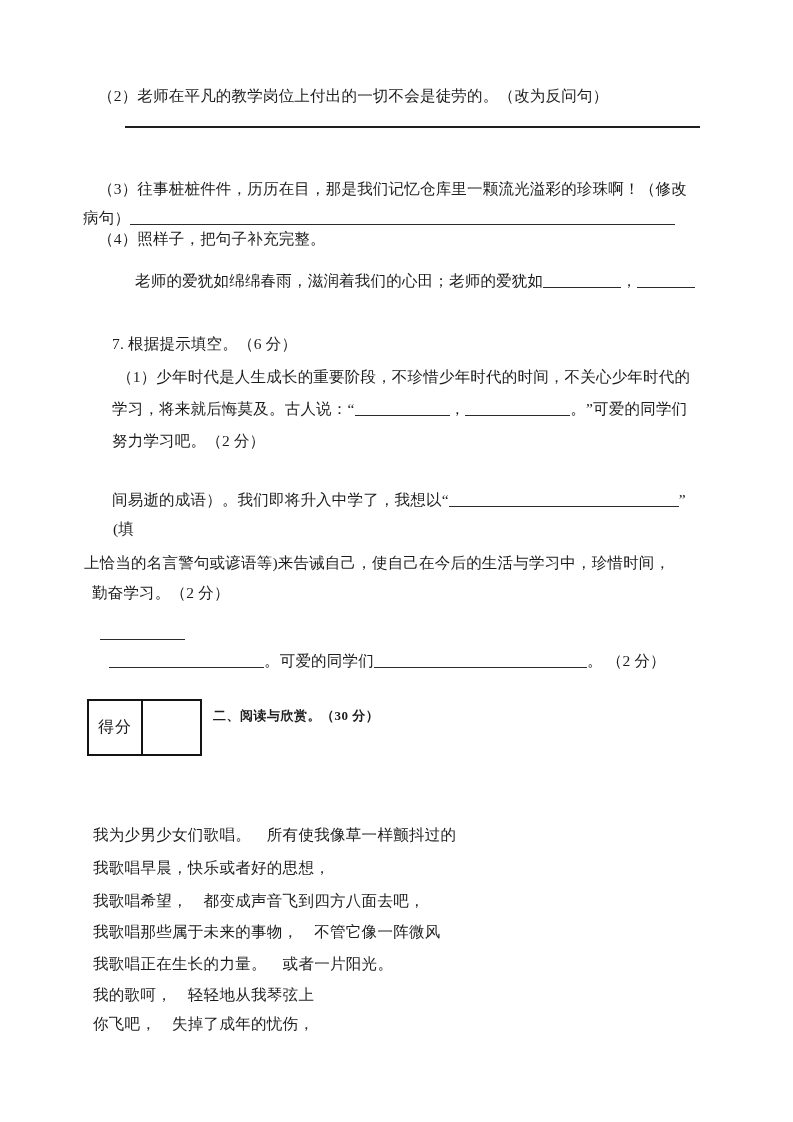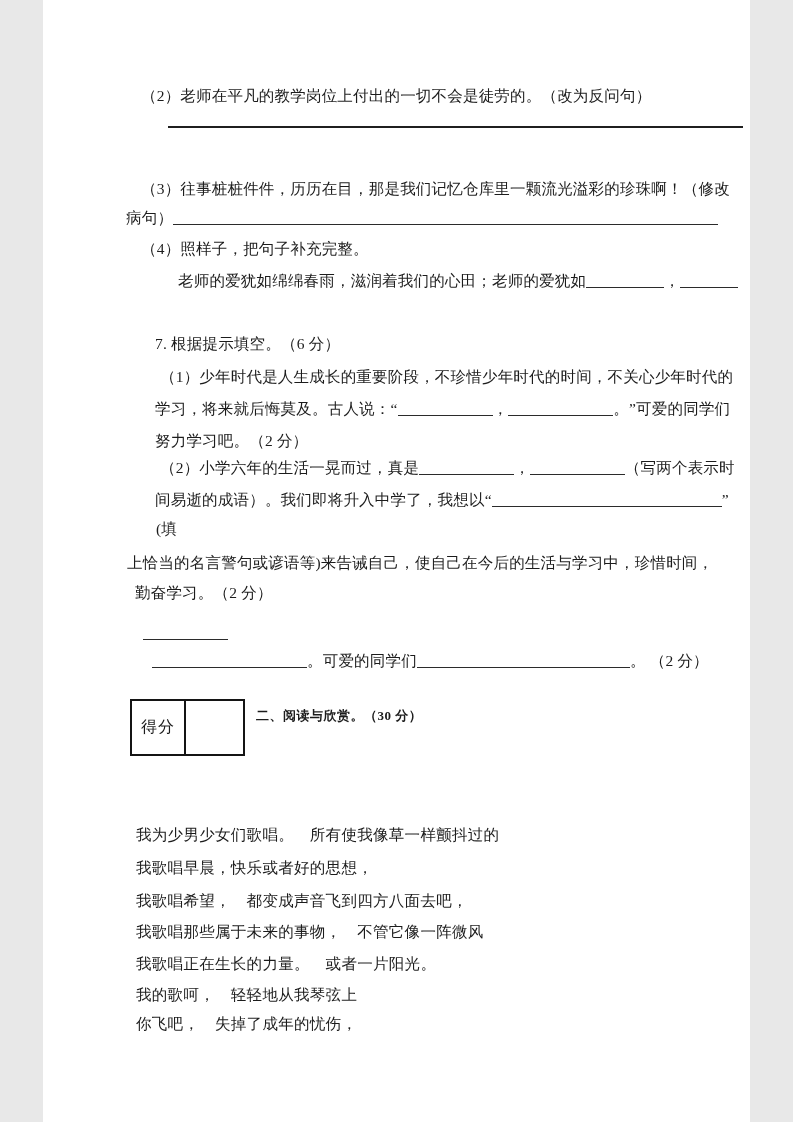--- a/index.html
+++ b/index.html
@@ -1,18 +1,18 @@
 <!DOCTYPE html>
 <html><head>
 <meta charset="utf-8">
 <style>
   html,body { margin:0; padding:0; background:#e8e8e8; }
   .page {
     position:relative;
-    width:707px; height:1122px;
+    width:793px; height:1122px;
     margin:0 auto;
     background:#ffffff;
     font-family:"Liberation Serif","DejaVu Serif",serif;
     color:#1c1c1c;
     font-size:15.5px;
     overflow:hidden;
   }
   .ln {
     position:absolute;
     white-space:nowrap;
@@ -65,44 +65,41 @@
   </div>
   <div class="rule" style="left:125px; top:126px; width:575px"></div>
 
   <div class="ln" style="left:98px; top:178px">
     <span>（3）往事桩桩件件，历历在目，那是我们记忆仓库里一颗流光溢彩的珍珠啊！（修改</span>
   </div>
   <div class="ln" style="left:83px; top:207px">
     <span>病句）</span><span class="blank" style="width:545px"></span>
   </div>
 
-  <div class="ln" style="left:98px; top:238px">
+  <div class="ln" style="left:98px; top:228px">
     <span>（4）照样子，把句子补充完整。</span>
   </div>
   <div class="ln" style="left:135px; top:270px">
     <span>老师的爱犹如绵绵春雨，滋润着我们的心田；老师的爱犹如</span><span class="blank" style="width:78px"></span><span>，</span><span class="blank" style="width:58px"></span>
   </div>
 
   <div class="ln" style="left:112px; top:333px">
     <span>7. 根据提示填空。（6 分）</span>
   </div>
 
   <div class="ln" style="left:117px; top:366px">
     <span>（1）少年时代是人生成长的重要阶段，不珍惜少年时代的时间，不关心少年时代的</span>
   </div>
   <div class="ln" style="left:112px; top:398px">
     <span>学习，将来就后悔莫及。古人说：“</span><span class="blank" style="width:95px"></span><span>，</span><span class="blank" style="width:105px"></span><span>。”可爱的同学们</span>
   </div>
   <div class="ln" style="left:112px; top:430px">
     <span>努力学习吧。（2 分）</span>
   </div>
 
-  <div class="ln" style="left:117px; top:457px">
-    <span>（2）小学六年的生活一晃而过，真是</span><span class="blank" style="width:95px"></span><span>，</span><span class="blank" style="width:95px"></span><span>（写两个表示时</span>
-  </div>
   <div class="ln" style="left:112px; top:489px">
     <span>间易逝的成语）。我们即将升入中学了，我想以“</span><span class="blank" style="width:230px"></span><span>”</span>
   </div>
   <div class="ln" style="left:113px; top:518px">
     <span>(填</span>
   </div>
   <div class="ln" style="left:84px; top:552px">
     <span>上恰当的名言警句或谚语等)来告诫自己，使自己在今后的生活与学习中，珍惜时间，</span>
   </div>
   <div class="ln" style="left:92px; top:582px">

